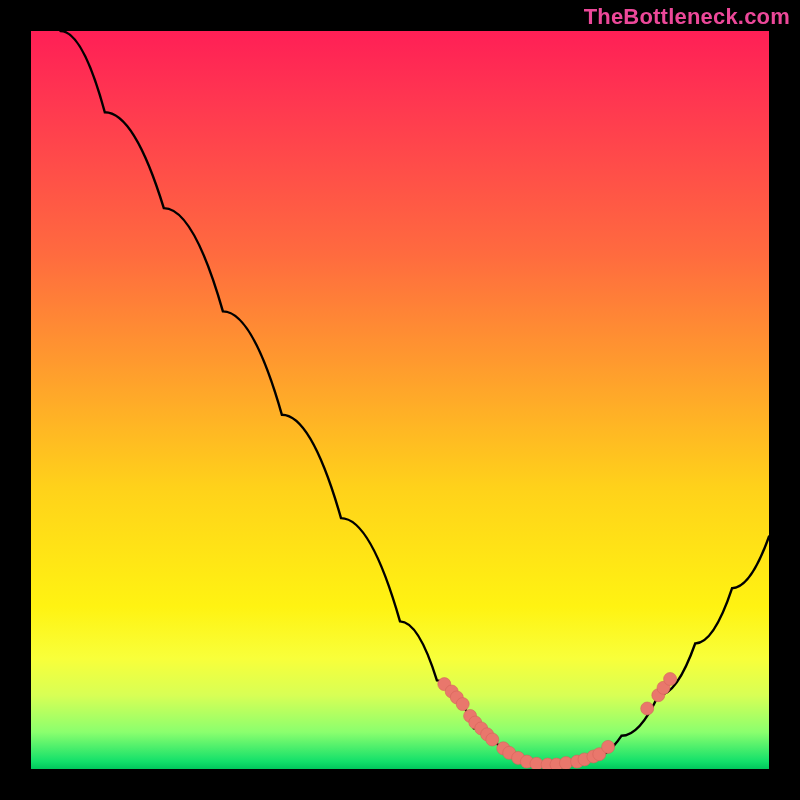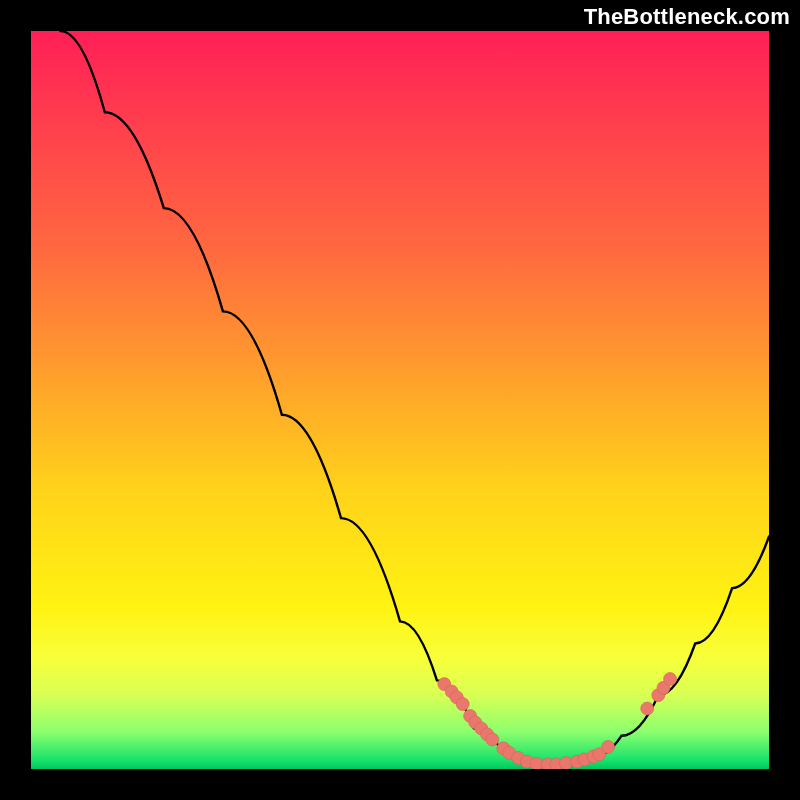--- a/index.html
+++ b/index.html
@@ -13,21 +13,21 @@
   }
   .container {
     position: relative;
     width: 800px;
     height: 800px;
   }
   .attribution {
     position: absolute;
     top: 4px;
     right: 10px;
-    color: #ffffff;
+    color: #ec4899;
     font-size: 22px;
     font-weight: 600;
     letter-spacing: 0.2px;
   }
   .plot-area {
     position: absolute;
     left: 31px;
     top: 31px;
     width: 738px;
     height: 738px;

